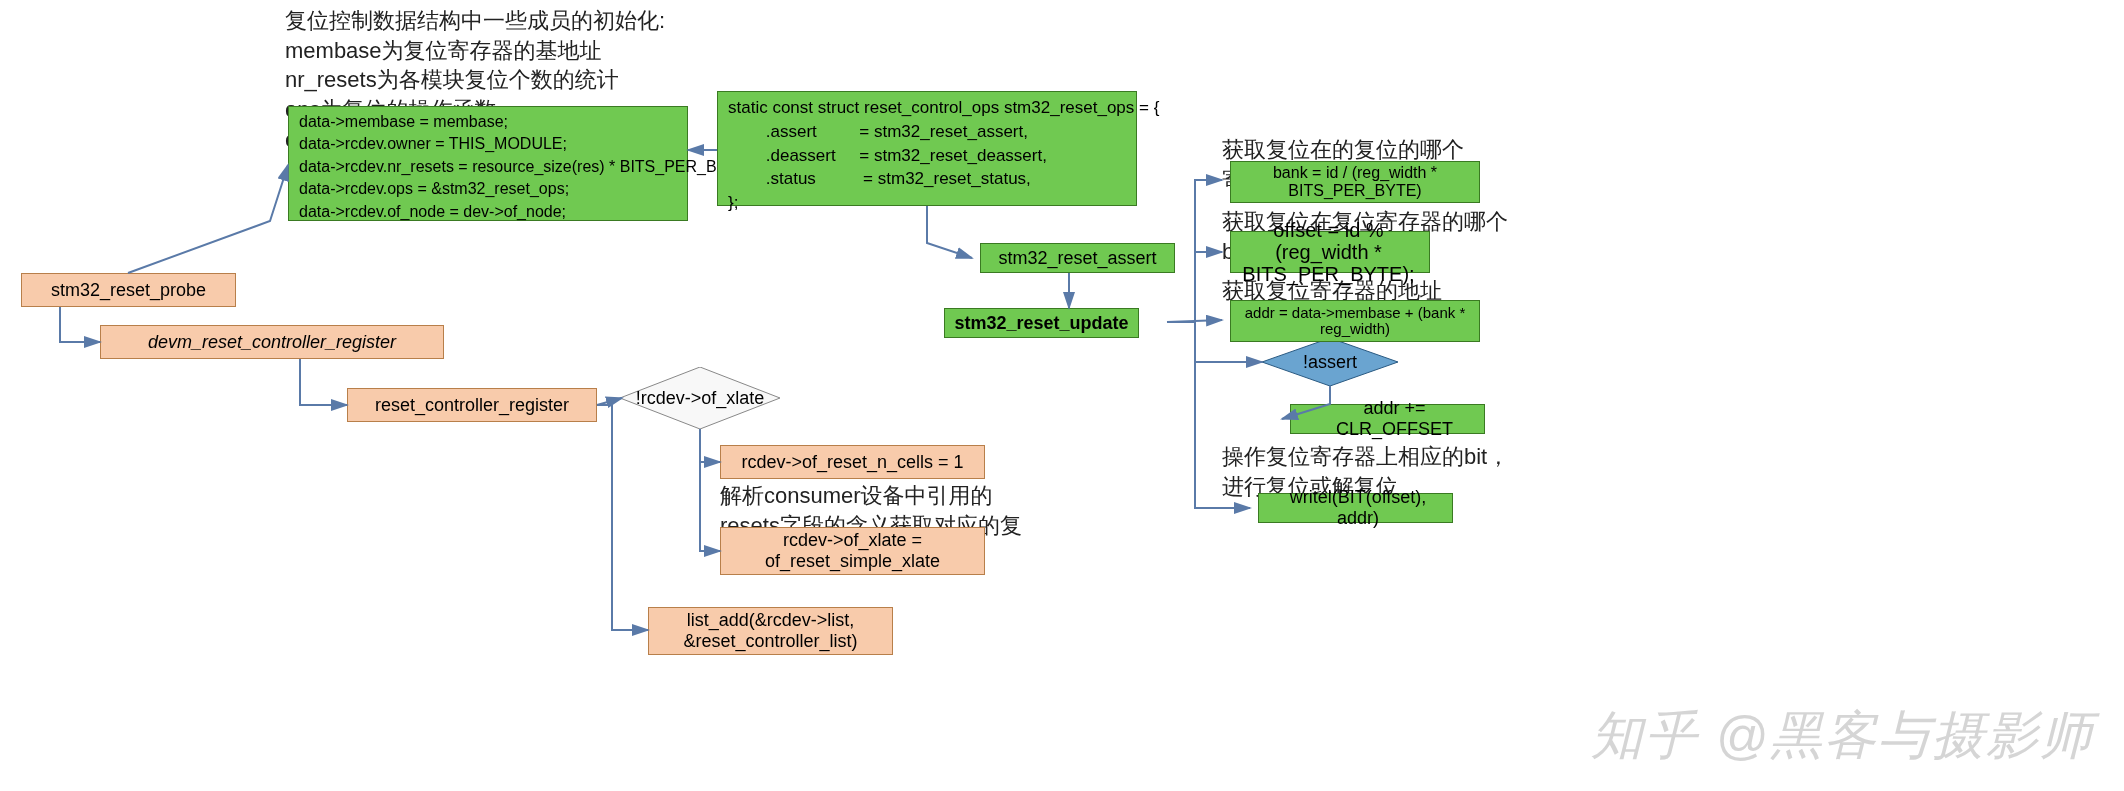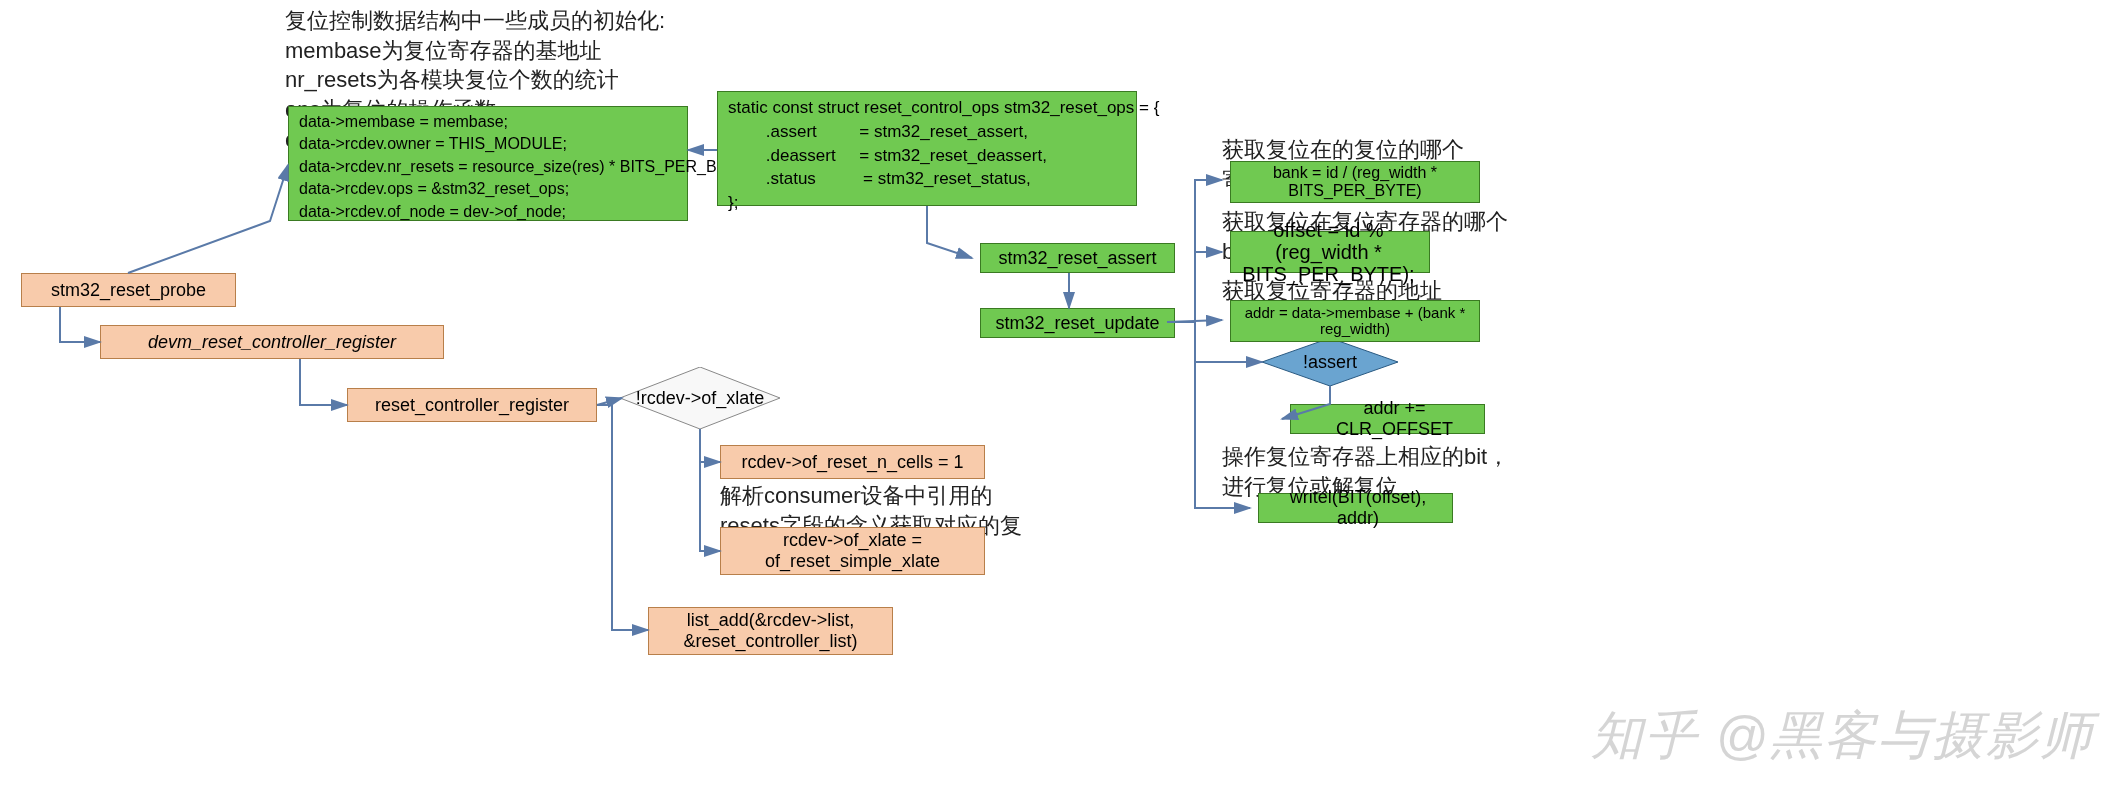--- a/index.html
+++ b/index.html
@@ -104,21 +104,21 @@
 data-&gt;rcdev.nr_resets = resource_size(res) * BITS_PER_BYTE;
 data-&gt;rcdev.ops = &amp;stm32_reset_ops;
 data-&gt;rcdev.of_node = dev-&gt;of_node;</div>
 <div class="box green-code" style="left:717px; top:91px; width:420px; height:115px; font-size:17px;">static const struct reset_control_ops stm32_reset_ops = {
         .assert         = stm32_reset_assert,
         .deassert     = stm32_reset_deassert,
         .status          = stm32_reset_status,
 };</div>
 
 <div class="box green" style="left:972px; top:243px; width:195px; height:30px;">stm32_reset_assert</div>
-<div class="box green" style="left:972px; top:308px; width:195px; height:30px;">stm32_reset_update</div>
+<div class="box green" style="left:936px; top:308px; width:195px; height:30px;font-weight:bold;">stm32_reset_update</div>
 <div class="box green" style="left:1222px; top:161px; width:250px; height:42px; font-size:16px; line-height:1.1;">bank = id / (reg_width * BITS_PER_BYTE)</div>
 <div class="box green" style="left:1222px; top:231px; width:200px; height:42px; font-size:20px; line-height:1.1;padding-left:7px;">offset = id % (reg_width * BITS_PER_BYTE);</div>
 <div class="box green" style="left:1222px; top:300px; width:250px; height:42px; font-size:15px; line-height:1.1;">addr = data-&gt;membase + (bank * reg_width)</div>
 <div class="box green" style="left:1282px; top:404px; width:195px; height:30px;padding-left:24px;">addr += CLR_OFFSET</div>
 <div class="box green" style="left:1250px; top:493px; width:195px; height:30px;padding-left:15px;">writel(BIT(offset), addr)</div>
 
 <div class="watermark">知乎 @黑客与摄影师</div>
 
 <svg class="conn" style="left:0;top:0;" width="2124" height="791">
   <defs>

